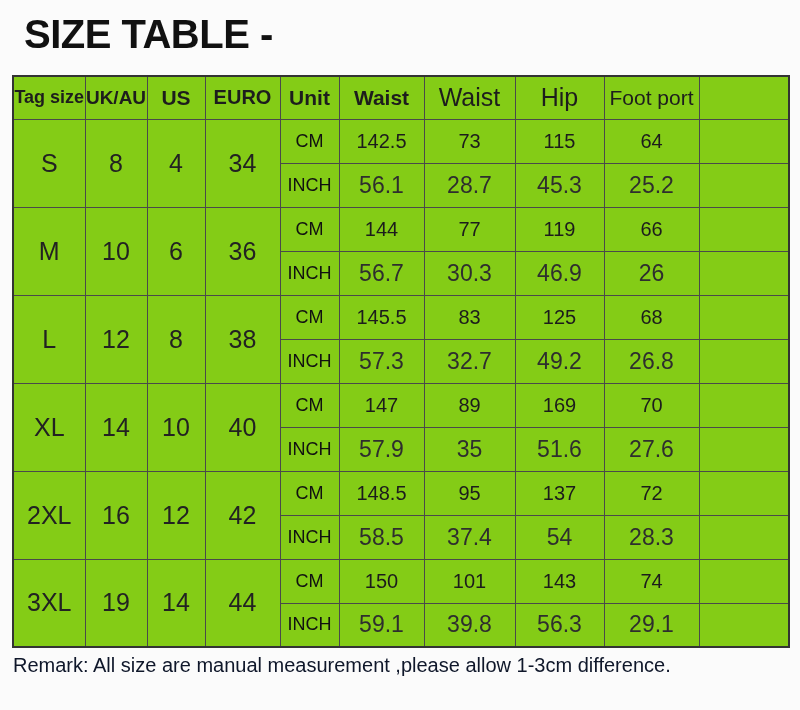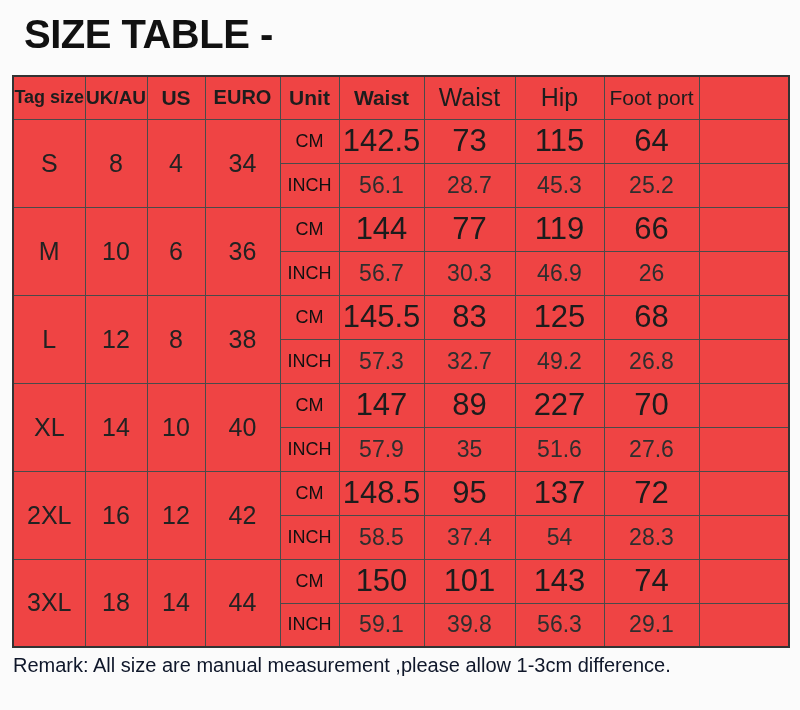--- a/index.html
+++ b/index.html
@@ -18,21 +18,21 @@
     font-weight:700;
     letter-spacing:-0.5px;
     color:#111;
     white-space:nowrap;
   }
   table.size {
     position:absolute;
     left:12px; top:75px;
     border-collapse:collapse;
     table-layout:fixed;
-    background:#ef4444;
+    background:#84cc16;
     border:2px solid #333;
   }
   table.size td {
     border:1.5px solid #4a4a4a;
     text-align:center;
     vertical-align:middle;
     padding:0;
     overflow:hidden;
     white-space:nowrap;
   }
@@ -40,21 +40,21 @@
   tr.sub td { height:44px; }
   
   .hb  { font-weight:700; font-size:18px; }
   .hb2 { font-weight:700; font-size:19px; }
   .hb3 { font-weight:700; font-size:21px; }
   .hb4 { font-weight:700; font-size:20px; }
   .hr  { font-weight:400; font-size:25px; }
   .hf  { font-weight:400; font-size:21px; }
   
   .tag  { font-size:25px; color:#222; }
-  .num  { font-size:31px; color:#1c1c1c; }
+  .num  { font-size:20px; color:#1c1c1c; }
   .numi { font-size:23px; color:#2e2e2e; }
   .unit { font-weight:400; font-size:18px; color:#111;margin-left:24px; }
   .remark {
     position:absolute;
     left:13px; top:654px;
     font-size:20px;
     color:#0f172a;
     white-space:nowrap;
   }
 </style>
@@ -155,21 +155,21 @@
   </tr>
 
   <tr class="sub">
     <td class="tag" rowspan="2">XL</td>
     <td class="tag" rowspan="2">14</td>
     <td class="tag" rowspan="2">10</td>
     <td class="tag" rowspan="2">40</td>
     <td class="unit">CM</td>
     <td class="num">147</td>
     <td class="num">89</td>
-    <td class="num">227</td>
+    <td class="num">169</td>
     <td class="num">70</td>
     <td></td>
   </tr>
   <tr class="sub">
     <td class="unit">INCH</td>
     <td class="numi">57.9</td>
     <td class="numi">35</td>
     <td class="numi">51.6</td>
     <td class="numi">27.6</td>
     <td></td>
@@ -191,21 +191,21 @@
     <td class="unit">INCH</td>
     <td class="numi">58.5</td>
     <td class="numi">37.4</td>
     <td class="numi">54</td>
     <td class="numi">28.3</td>
     <td></td>
   </tr>
 
   <tr class="sub">
     <td class="tag" rowspan="2">3XL</td>
-    <td class="tag" rowspan="2">18</td>
+    <td class="tag" rowspan="2">19</td>
     <td class="tag" rowspan="2">14</td>
     <td class="tag" rowspan="2">44</td>
     <td class="unit">CM</td>
     <td class="num">150</td>
     <td class="num">101</td>
     <td class="num">143</td>
     <td class="num">74</td>
     <td></td>
   </tr>
   <tr class="sub">

